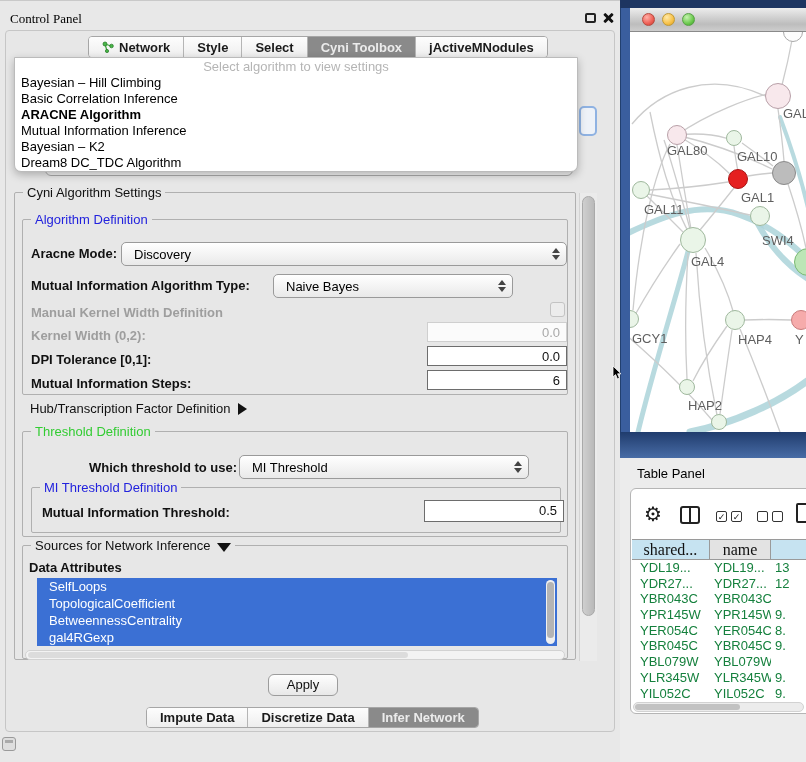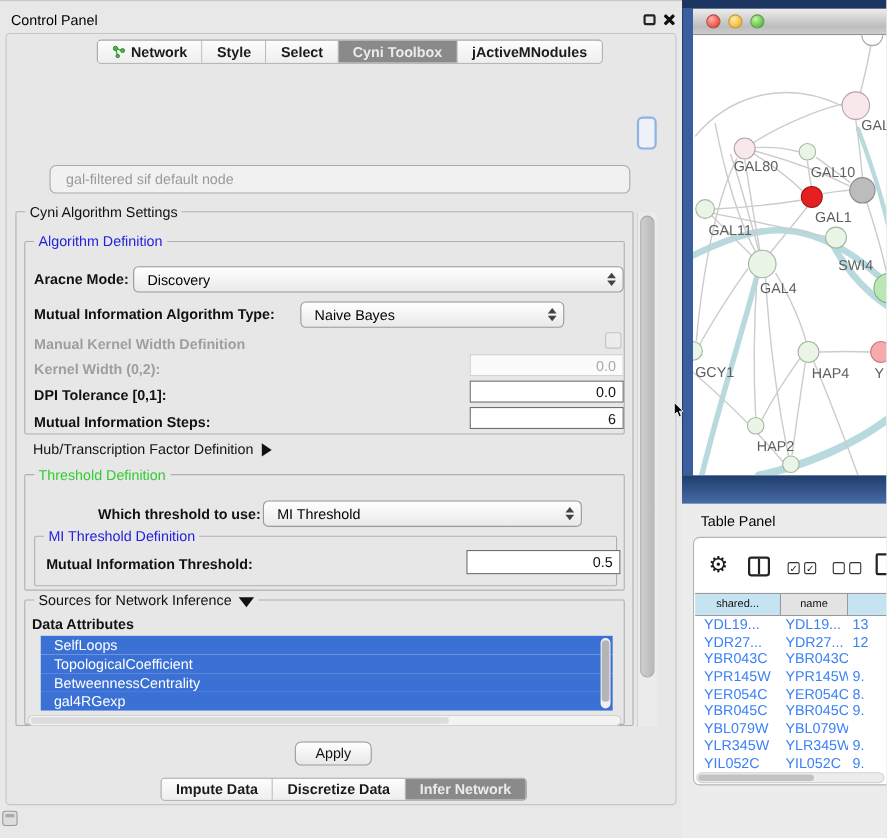--- a/index.html
+++ b/index.html
@@ -4,21 +4,21 @@
 <style>
   * { margin:0; padding:0; box-sizing:border-box; }
   html,body { background:#e8e8e8; }
   .screen { position:relative; width:806px; height:762px; overflow:hidden;
             font-family:"Liberation Sans", sans-serif; font-size:13px; color:#111;
             background:#e8e8e8; }
   .abs { position:absolute; }
 
   
   .cp-titlebar { left:0; top:0; width:620px; height:30px; background:#e8e8e8; border-top:1px solid #c9c9c9; }
-  .cp-title { left:10px; top:11px; font-size:13px; color:#000; }
+  .cp-title { left:10px; top:11px; font-size:13px; color:#000;font-family:Liberation Serif, serif; }
   .float-icon { left:585px; top:13px; width:11px; height:10px; border:2px solid #222; border-radius:2px; }
   .close-icon { left:602px; top:12px; width:12px; height:12px; }
   .close-icon:before,.close-icon:after { content:""; position:absolute; left:5px; top:0; width:3px; height:12px; background:#111; border-radius:1px; }
   .close-icon:before { transform:rotate(45deg);} .close-icon:after { transform:rotate(-45deg);}
 
   .cp-body { left:5px; top:30px; width:610px; height:702px; background:#e7e7e7; border:1px solid #c6c6c6; border-radius:4px; }
 
   
   .seg-bar { display:flex; height:22px; border:1px solid #a6a6a6; border-radius:4px; background:#f6f6f6; overflow:hidden; }
   .seg { display:flex; align-items:center; gap:5px; padding:0 13px; font-weight:bold; font-size:13px;
@@ -101,23 +101,23 @@
   .tp-title { left:637px; top:466px; font-size:13px; color:#000; }
   .tp-card { left:630px; top:488px; width:200px; height:226px; background:#fff; border:1px solid #b5b5b5; border-radius:6px; }
   .tp-gear { left:644px; top:503px; font-size:20px; color:#1a1a1a; line-height:22px; }
   .cols-icon { left:680px; top:506px; width:20px; height:18px; border:2px solid #222; border-radius:3px; }
   .cols-icon:before { content:""; position:absolute; left:7px; top:0; width:2px; height:14px; background:#222; }
   .cb-pair { position:absolute; display:flex; gap:4px; }
   .cb { width:11px; height:11px; border:1.5px solid #333; border-radius:2px; font-size:9px; line-height:10px; text-align:center; color:#111; }
   .doc-icon { left:796px; top:503px; width:18px; height:20px; border:2px solid #222; border-radius:2px; background:#fff; }
 
   .th-row { left:632px; top:539px; height:21px; display:flex; border-top:1px solid #9a9a9a; border-bottom:1px solid #9a9a9a; }
-  .th { border-right:1px solid #9a9a9a; font-size:10px; display:flex; align-items:center; justify-content:center; color:#111; }
+  .th { border-right:1px solid #9a9a9a; font-size:16px; display:flex; align-items:center; justify-content:center; color:#111;font-family:Liberation Serif, serif; }
   .tbl-rows { left:632px; top:560px; width:174px; height:141px; overflow:hidden; background:#fff; }
-  .trow { display:flex; height:15.7px; line-height:15.7px; font-size:13px; color:#3b82f6; }
+  .trow { display:flex; height:15.7px; line-height:15.7px; font-size:13px; color:#15803d; }
   .td { overflow:hidden; white-space:nowrap; }
 
   .cursor-arrow { left:612px; top:366px; }
 </style>
 </head>
 <body>
 
 <div class="screen">
 
   <div class="abs cp-titlebar"></div>
@@ -148,20 +148,29 @@
         <span>Cyni Toolbox</span>
       </div>
     <div class="seg">
         <span>jActiveMNodules</span>
       </div>
   </div>
 
   <div class="abs bg-combo">gal-filtered sif default node</div>
   <div class="abs focus-sliver"></div>
 
+  <div class="abs popup">
+    <div class="popup-header">Select algorithm to view settings</div>
+    <div class="popup-item">Bayesian – Hill Climbing</div>
+    <div class="popup-item">Basic Correlation Inference</div>
+    <div class="popup-item bold">ARACNE Algorithm</div>
+    <div class="popup-item">Mutual Information Inference</div>
+    <div class="popup-item">Bayesian – K2</div>
+    <div class="popup-item">Dream8 DC_TDC Algorithm</div>
+  </div>
 
   <div class="abs big-scroll">
       <div class="thumb"></div>
     </div>
 
   <div class="abs group" style="left:14px; top:192px; width:562px; height:468px;">
     <span class="group-label">Cyni Algorithm Settings</span>
   </div>
 
   <div class="abs group" style="left:22px; top:219px; width:546px; height:176px;">

